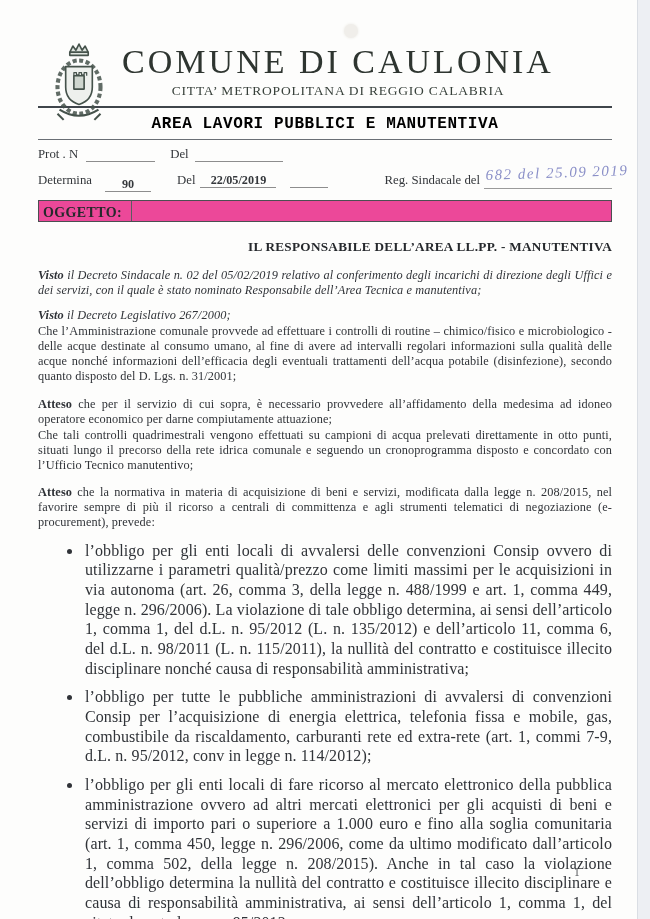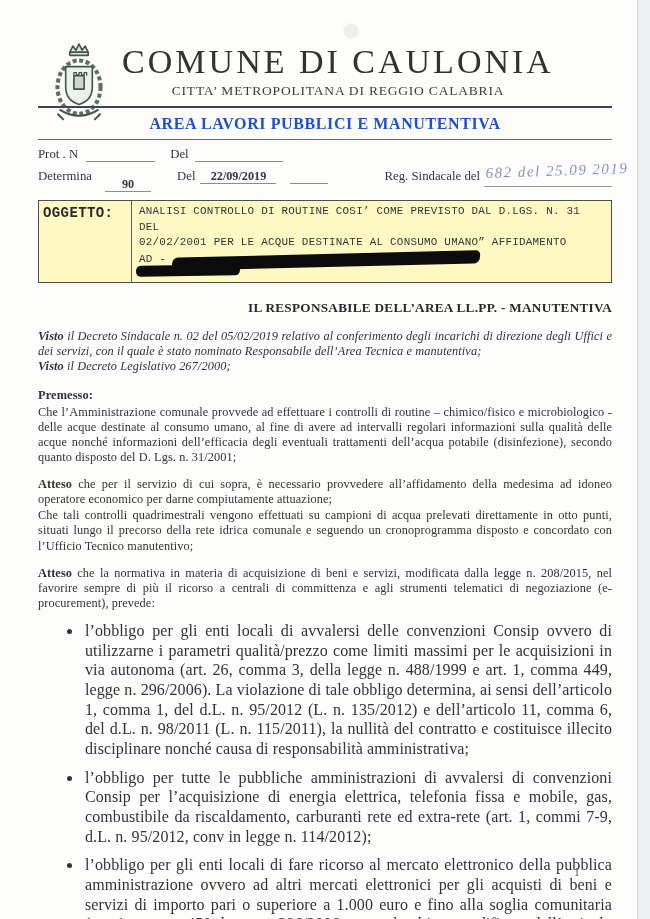--- a/index.html
+++ b/index.html
@@ -26,41 +26,41 @@
     text-align:center; font-size:34px; letter-spacing:3px;
     color:#2e3530; padding-left:26px; line-height:1.05;
   }
   .subtitle {
     text-align:center; font-size:13.5px; letter-spacing:0.8px;
     color:#37403a; margin-top:3px; padding-left:26px;
   }
   .rule-thick { border-top:2.5px solid #3f454b; margin-top:7px; }
   .dept {
     text-align:center; font-weight:bold; font-size:16px;
-    letter-spacing:0.6px; color:#1d4ed8; margin-top:7px;
+    letter-spacing:0.6px; color:#000000; margin-top:7px;font-family:Liberation Mono, monospace;
   }
   .rule-thin { border-top:1.5px solid #6a6f75; margin-top:6px; }
 
   
-  .prot-row { display:flex; align-items:flex-start; font-size:12.8px; margin-top:7px; color:#34373b; }
+  .prot-row { display:flex; align-items:center; font-size:12.8px; margin-top:7px; color:#34373b; }
   .blank { display:inline-block; border-bottom:1px solid #8d8d8d; height:15px; }
   .val { font-weight:bold; text-align:center; font-size:12.2px; }
   .reg-hand {
     position:relative; display:inline-block; width:128px; height:18px;
     border-bottom:1px solid #9a9a9a; overflow:visible; margin-left:4px;
   }
   .hand {
     position:absolute; left:2px; top:-4px; white-space:nowrap;
     font-style:italic; font-size:15px; letter-spacing:1.5px;
     transform:rotate(-2deg); transform-origin:left bottom;
   }
 
   
   .oggetto {
-    display:flex; border:1.5px solid #4c4f52; margin-top:8px; background:#fef9c3;font-family:Liberation Mono, monospace;
+    display:flex; border:1.5px solid #4c4f52; margin-top:8px; background:#ec4899;
   }
   .oggetto-label {
     width:93px; padding:4px 5px 0 4px; font-weight:bold; font-size:14px;
     letter-spacing:0.4px; border-right:1px solid #5a5d60; color:#27292c;
   }
   .oggetto-text {
     flex:1; padding:3px 8px 5px 7px; font-size:10.9px; letter-spacing:0.25px;
     line-height:1.45; color:#323539;
   }
   .redact-row { display:flex; align-items:center; gap:6px; margin-top:1px; }
@@ -126,47 +126,37 @@
       <span>Prot . N</span>
       <span class="blank" style="width:69px; margin-left:8px;"></span>
       <span style="margin-left:15px;">Del</span>
       <span class="blank" style="width:88px; margin-left:6px;"></span>
     </div>
 
     <div class="prot-row">
       <span>Determina</span>
       <span class="blank val" style="width:46px; margin-left:13px;margin-top:8px;">90</span>
       <span style="margin-left:26px;">Del</span>
-      <span class="blank val" style="width:76px; margin-left:5px;">22/09/2019</span>
+      <span class="blank val" style="width:76px; margin-left:5px;">22/05/2019</span>
       <span class="blank" style="width:38px; margin-left:14px;"></span>
       <span style="margin-left:56px; white-space:nowrap;">Reg. Sindacale del</span>
       <span class="reg-hand">
         <span class="hand" style="color:#8b90c8;">682 del 25.09 2019</span>
       </span>
     </div>
 
     <div class="oggetto">
       <div class="oggetto-label">OGGETTO:</div>
-      <div class="oggetto-text">
-        <div>ANALISI CONTROLLO DI ROUTINE COSI’ COME PREVISTO DAL D.LGS. N. 31 DEL</div>
-        <div>02/02/2001 PER LE ACQUE DESTINATE AL CONSUMO UMANO” AFFIDAMENTO</div>
-        <div class="redact-row">
-          <span>AD -</span>
-          <span class="redact redact-1"></span>
-        </div>
-        <div class="redact redact-2"></div>
-      </div>
     </div>
 
     <div class="resp-heading">IL RESPONSABILE DELL’AREA LL.PP. - MANUTENTIVA</div>
 
     <p class="para visto"><b>Visto</b><span> il Decreto Sindacale n. 02 del 05/02/2019 relativo al conferimento degli incarichi di direzione degli Uffici e dei servizi, con il quale è stato nominato Responsabile dell’Area Tecnica e manutentiva;</span></p>
-    <p class="para visto" style="margin-top:0;"><b>Visto</b><span> il Decreto Legislativo 267/2000;</span></p>
+    <p class="para visto" style="margin-top:10px;"><b>Visto</b><span> il Decreto Legislativo 267/2000;</span></p>
 
-    <p class="para lead-line mt-premesso">Premesso:</p>
     <p class="para mt0">Che l’Amministrazione comunale provvede ad effettuare i controlli di routine – chimico/fisico e microbiologico - delle acque destinate al consumo umano, al fine di avere ad intervalli regolari informazioni sulla qualità delle acque nonché informazioni dell’efficacia degli eventuali trattamenti dell’acqua potabile (disinfezione), secondo quanto disposto del D. Lgs. n. 31/2001;</p>
     <p class="para mt-atteso"><b>Atteso</b><span> che per il servizio di cui sopra, è necessario provvedere all’affidamento della medesima ad idoneo operatore economico per darne compiutamente attuazione;</span></p>
 
     <p class="para mt0">Che tali controlli quadrimestrali vengono effettuati su campioni di acqua prelevati direttamente in otto punti, situati lungo il precorso della rete idrica comunale e seguendo un cronoprogramma disposto e concordato con l’Ufficio Tecnico manutentivo;</p>
     <p class="para mt-atteso"><b>Atteso</b><span> che la normativa in materia di acquisizione di beni e servizi, modificata dalla legge n. 208/2015, nel favorire sempre di più il ricorso a centrali di committenza e agli strumenti telematici di negoziazione (e-procurement), prevede:</span></p>
 
     <ul class="points">
       <li>l’obbligo per gli enti locali di avvalersi delle convenzioni Consip ovvero di utilizzarne i parametri qualità/prezzo come limiti massimi per le acquisizioni in via autonoma (art. 26, comma 3, della legge n. 488/1999 e art. 1, comma 449, legge n. 296/2006). La violazione di tale obbligo determina, ai sensi dell’articolo 1, comma 1, del d.L. n. 95/2012 (L. n. 135/2012) e dell’articolo 11, comma 6, del d.L. n. 98/2011 (L. n. 115/2011), la nullità del contratto e costituisce illecito disciplinare nonché causa di responsabilità amministrativa;</li>
       <li>l’obbligo per tutte le pubbliche amministrazioni di avvalersi di convenzioni Consip per l’acquisizione di energia elettrica, telefonia fissa e mobile, gas, combustibile da riscaldamento, carburanti rete ed extra-rete (art. 1, commi 7-9, d.L. n. 95/2012, conv in legge n. 114/2012);</li>
       <li>l’obbligo per gli enti locali di fare ricorso al mercato elettronico della pubblica amministrazione ovvero ad altri mercati elettronici per gli acquisti di beni e servizi di importo pari o superiore a 1.000 euro e fino alla soglia comunitaria (art. 1, comma 450, legge n. 296/2006, come da ultimo modificato dall’articolo 1, comma 502, della legge n. 208/2015). Anche in tal caso la violazione dell’obbligo determina la nullità del contratto e costituisce illecito disciplinare e causa di responsabilità amministrativa, ai sensi dell’articolo 1, comma 1, del citato decreto legge n. 95/2012;</li>

